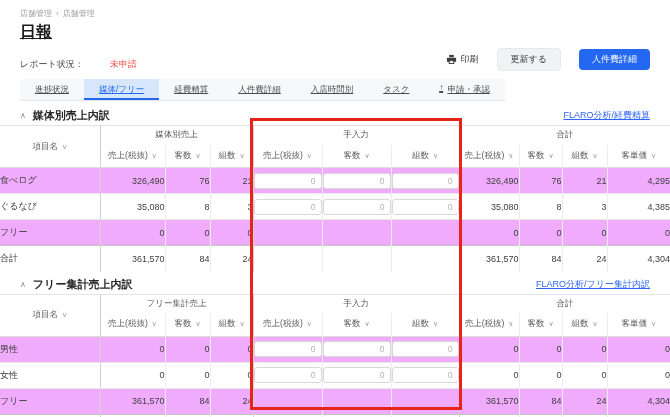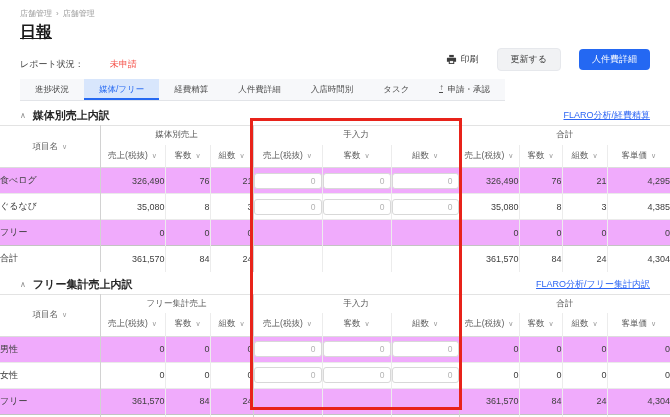--- a/index.html
+++ b/index.html
@@ -16,21 +16,21 @@
   .status-row { display:flex; align-items:flex-end; margin:8px 20px 8px; height:22px; }
   .status-label { font-size:9px; color:#4a4a4a; }
   .status-value { margin-left:26px; font-size:9px; color:var(--status-red,#f5554d); }
   .actions { margin-left:auto; display:flex; align-items:center; gap:18px; }
   .print-btn { display:flex; align-items:center; gap:4px; font-size:9px; color:#3c3c3c; cursor:pointer; }
   .btn { font-size:9px; border-radius:4px; padding:5px 13px; cursor:pointer; border:none; line-height:11px; }
   .btn.update { background:#f1f2f4; color:#3c3c3c; border:1px solid #e6e8ec; }
   .btn.submit { background:var(--accent-blue,#2468f2); color:#fff; }
 
   .tab-bar { display:flex; width:fit-content; margin:6px 0 0 20px; background:#f7f8fa; border-bottom:1px solid #e2e4e8; }
-  .tab { padding:5px 15px 4px; font-size:8.5px; color:#4b4b4b; cursor:pointer; display:flex; align-items:flex-start; gap:4px; white-space:nowrap; }
+  .tab { padding:5px 15px 4px; font-size:8.5px; color:#4b4b4b; cursor:pointer; display:flex; align-items:flex-start; gap:4px; white-space:nowrap;text-decoration:underline; }
   .tab.active { background:var(--active-tab-bg,#d8e6fc); color:var(--accent-blue,#2468f2); box-shadow:inset 0 -2px 0 var(--accent-blue,#2468f2); }
   .upload-glyph { font-size:8px; line-height:8px; border-bottom:1px solid currentColor; display:inline-block; }
 
   .section-head { display:flex; align-items:center; margin:8px 20px 0; height:13px; }
   .section-head.second { margin-top:6px; }
   .section-caret { color:#8c8c8c; font-size:8px; margin-right:7px; }
   .section-title { font-size:11px; font-weight:bold; color:#262626; }
   .section-link { margin-left:auto; font-size:9px; color:var(--link-blue,#2d66f4); text-decoration:underline; cursor:pointer; }
 
   .table-wrap { margin-top:3px; }

